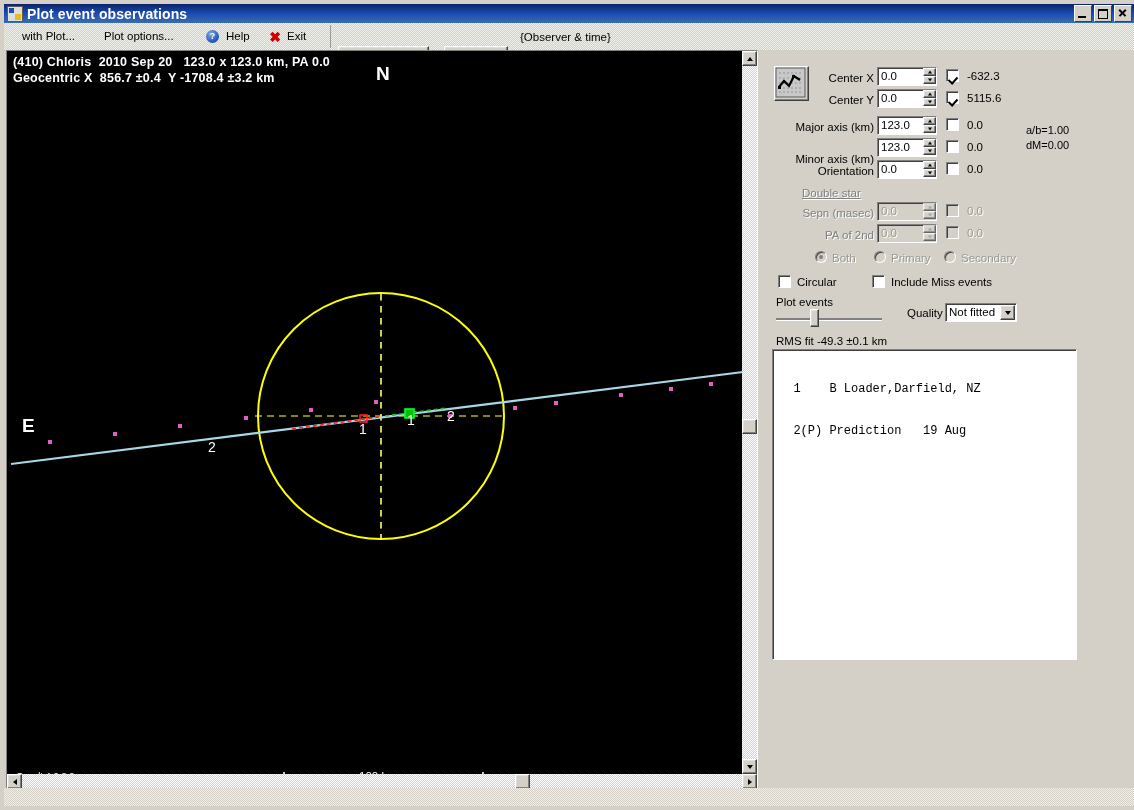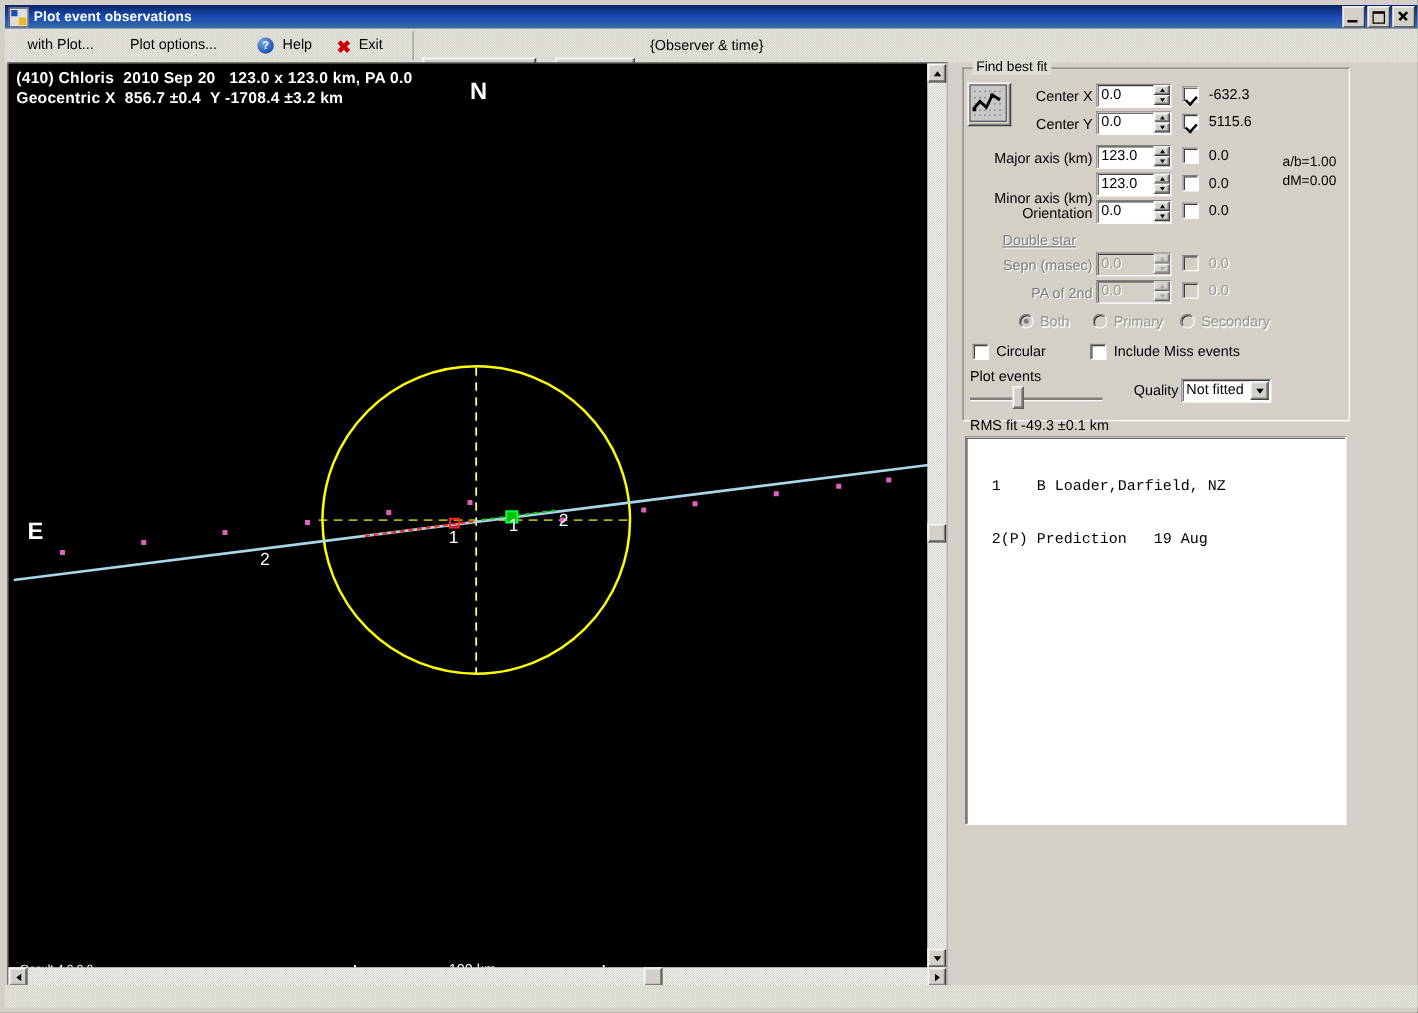--- a/index.html
+++ b/index.html
@@ -36,21 +36,21 @@
     width:14px;height:14px;margin-left:3px;margin-right:4px;flex:none;
     background:#dedede;border:1px solid #5a5a5a;position:relative;
   }
   #titlebar .t-ico:before{
     content:"";position:absolute;left:1px;top:1px;width:5px;height:5px;background:#1a4fb0;
   }
   #titlebar .t-ico:after{
     content:"";position:absolute;right:1px;bottom:1px;width:6px;height:6px;background:#e8bc20;
   }
   #win-title{
-    color:#fff;font-weight:bold;font-size:11px;letter-spacing:0.1px;
+    color:#fff;font-weight:bold;font-size:14px;letter-spacing:0.1px;
     flex:1;white-space:nowrap;overflow:hidden;
   }
   .tbtn{
     width:16px;height:15px;margin-right:2px;flex:none;
     background:#d4d0c8;
     border:1px solid;border-color:#fff #404040 #404040 #fff;
     position:relative;
   }
   .tbtn i{position:absolute;display:block;background:#000;}
   .tb-min i{left:3px;bottom:3px;width:8px;height:2px;}
@@ -323,23 +323,20 @@
         </div>
       <div class="sb-thumb" style="left:508px;top:0;width:15px;height:15px;"></div>
       <div class="sb-btn" style="right:0;top:0;width:15px;height:15px;">
           <span class="arrow ar-r"></span>
         </div>
     </div>
   </div>
 
   <div id="rightpanel">
 
-    <div class="groupbox" style="left:6px;top:4px;width:308px;height:281px;">
-      <div class="gb-label">Find best fit</div>
-    </div>
 
     <div id="fitbtn" style="left:10px;top:16px;">
       <svg width="31" height="31" viewBox="0 0 31 31">
         <rect x="1" y="1" width="29" height="29" fill="#c8c8c8" stroke="#5a5a5a"></rect>
         <g fill="#808080">
           <circle cx="5" cy="6" r="0.7"></circle>
             <circle cx="9" cy="6" r="0.7"></circle>
             <circle cx="13" cy="6" r="0.7"></circle>
           <circle cx="17" cy="6" r="0.7"></circle>
             <circle cx="21" cy="6" r="0.7"></circle>

